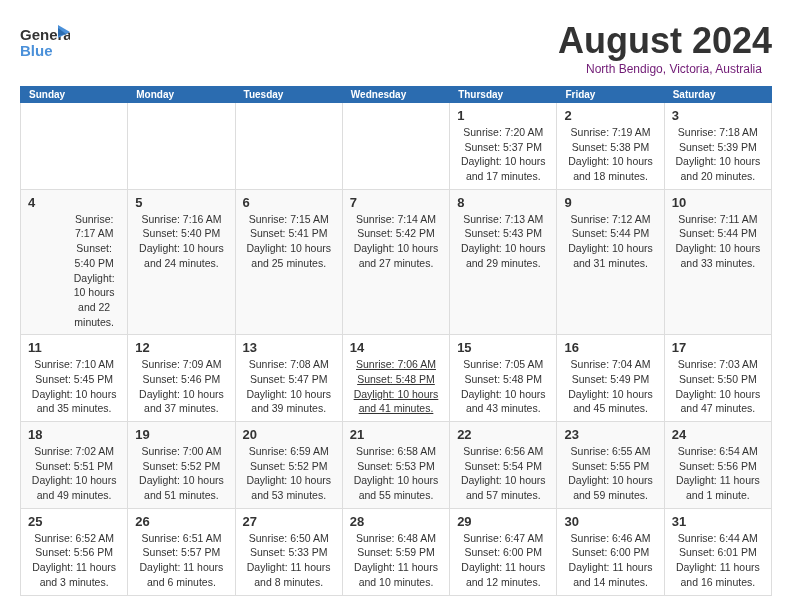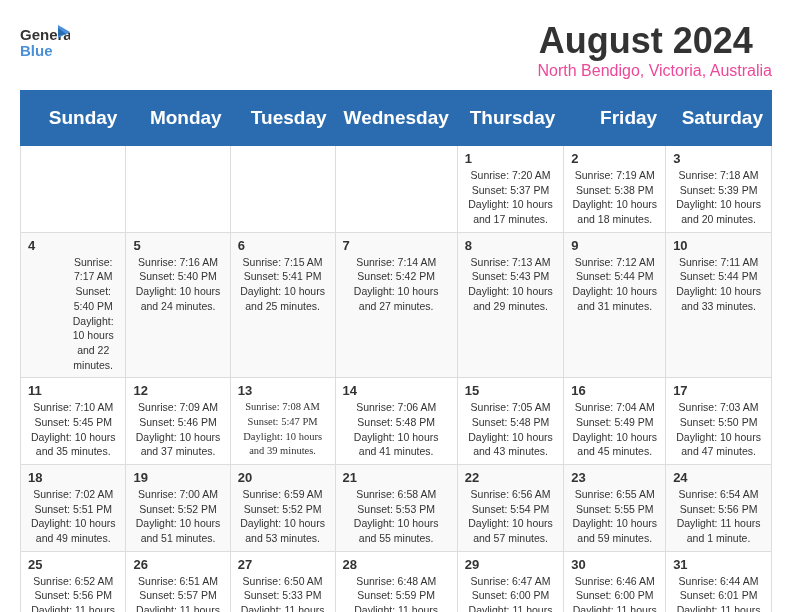--- a/index.html
+++ b/index.html
@@ -23,35 +23,35 @@
     }
     .title-block {
       text-align: center;
     }
     .month-title {
       font-size: 36px;
       font-weight: bold;
       color: #333;
     }
     .location-title {
-      font-size: 16px;
-      color: #ec4899;
+      font-size: 12px;
+      color: #701a75;
       margin-left: 18px;
     }
     .calendar {
       width: 100%;
       border-collapse: collapse;
       border: 1px solid #ccc;
     }
     .calendar th {
       background-color: #2b6cb0;
       color: #fff;
-      text-align: right;
-      padding: 16px 8px;
-      font-size: 19px;
+      text-align: left;
+      padding: 2px 8px;
+      font-size: 10px;
       border: 1px solid #2b6cb0;
     }
     .calendar td {
       vertical-align: top;
       padding: 5px 7px;
       font-size: 11px;
       color: #333;
       border: 1px solid #ddd;
       width: calc(100% / 7);
       height: 80px;
@@ -197,28 +197,28 @@
         </td>
         <td>
           <span class="day-num">12</span>
           <div class="day-info" style="white-space: pre-line;">Sunrise: 7:09 AM
 Sunset: 5:46 PM
 Daylight: 10 hours
 and 37 minutes.</div>
         </td>
         <td>
           <span class="day-num">13</span>
-          <div class="day-info" style="white-space: pre-line; font-family: Liberation Serif, serif;">Sunrise: 7:08 AM
+          <div class="day-info" style="white-space: pre-line;">Sunrise: 7:08 AM
 Sunset: 5:47 PM
 Daylight: 10 hours
 and 39 minutes.</div>
         </td>
         <td>
           <span class="day-num">14</span>
-          <div class="day-info" style="white-space: pre-line;">Sunrise: 7:06 AM
+          <div class="day-info" style="white-space: pre-line; text-decoration: underline;">Sunrise: 7:06 AM
 Sunset: 5:48 PM
 Daylight: 10 hours
 and 41 minutes.</div>
         </td>
         <td>
           <span class="day-num">15</span>
           <div class="day-info" style="white-space: pre-line;">Sunrise: 7:05 AM
 Sunset: 5:48 PM
 Daylight: 10 hours
 and 43 minutes.</div>

